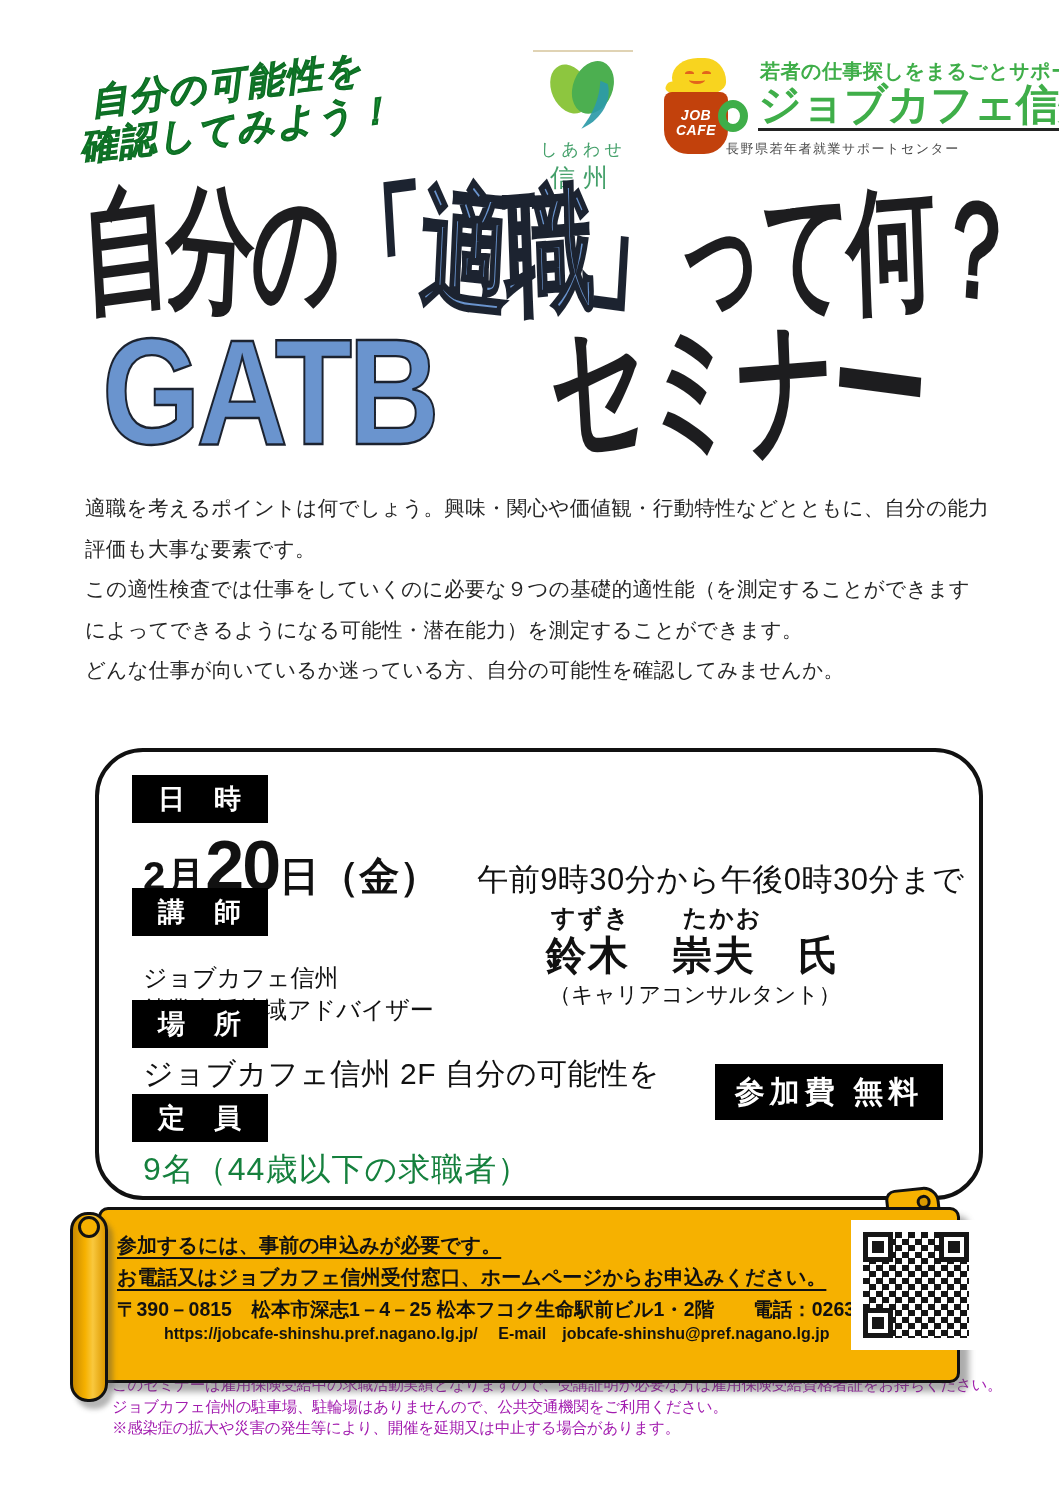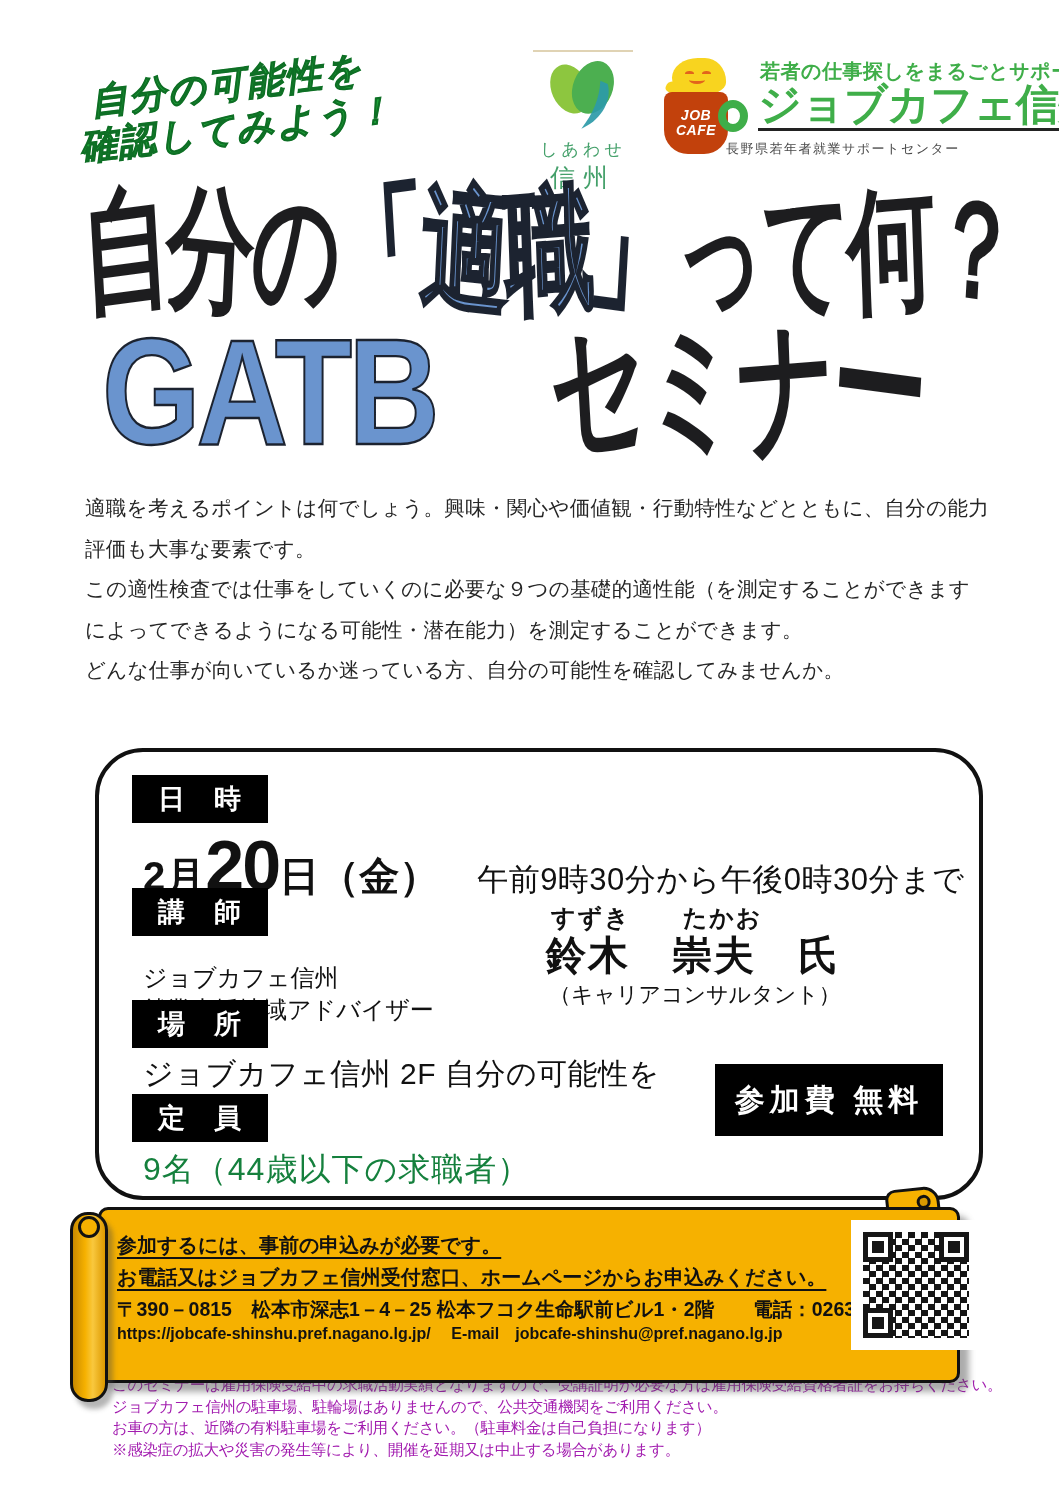--- a/index.html
+++ b/index.html
@@ -73,21 +73,21 @@
   .date-part { font-size:40px; font-weight:600; }
   .date-day  { font-size:70px; font-weight:700; letter-spacing:-2px; }
   .time { font-size:31px; font-weight:500; margin-left:38px; letter-spacing:0.5px; }
   .org { position:absolute; left:44px; top:210px; font-size:24px; color:#111; line-height:32px; }
   .furigana { position:absolute; left:452px; top:150px; font-size:24px; font-weight:bold;
               color:#111; letter-spacing:2px; }
   .lect-name { position:absolute; left:447px; top:176px; font-size:40px; font-weight:600;
                color:#111; letter-spacing:2px; }
   .lect-title { position:absolute; left:450px; top:228px; font-size:22px; color:#111; }
   .place-text { position:absolute; left:44px; top:302px; font-size:30px; color:#111; letter-spacing:0.5px; }
-  .fee { position:absolute; left:616px; top:312px; width:228px; height:72px; background:#000; color:#fff;
+  .fee { position:absolute; left:616px; top:312px; width:228px; height:56px; background:#000; color:#fff;
          display:flex; align-items:center; justify-content:center; font-size:30px; font-weight:800;
          letter-spacing:5px; }
   .capacity-text { position:absolute; left:44px; top:396px; font-size:32px; color:#15803d; letter-spacing:1px; }
 
   
   .curl { position:absolute; left:886px; top:1188px; width:54px; height:36px; background:#f6b100;
           border:3px solid #111; border-radius:10px 16px 6px 12px; transform:rotate(-6deg); z-index:1; }
   .curl-swirl { position:absolute; right:6px; top:5px; width:14px; height:14px; border:3px solid #111;
                 border-radius:50%; background:#d99a00; }
   .banner { position:absolute; left:98px; top:1207px; width:862px; height:176px; background:#f6b100;
@@ -95,21 +95,21 @@
             box-shadow:9px 9px 6px rgba(70,70,70,0.45); }
   .roll { position:absolute; left:70px; top:1212px; width:38px; height:190px;
           background:linear-gradient(90deg,#c98a00,#f6b100 38%,#f9c83e 62%,#dd9900);
           border:3px solid #111; border-radius:18px; z-index:3; box-shadow:5px 7px 5px rgba(70,70,70,0.4); }
   .roll-swirl { position:absolute; left:78px; top:1216px; width:22px; height:22px; border:3px solid #111;
                 border-radius:50%; background:#f6b100; z-index:4; }
   .bline { position:absolute; left:16px; color:#111; white-space:nowrap; font-weight:800; }
   .b1 { top:22px;  font-size:20px; text-decoration:underline; text-underline-offset:5px; }
   .b2 { top:54px;  font-size:20px; text-decoration:underline; text-underline-offset:5px; }
   .b3 { top:86px;  font-size:19.5px; }
-  .b4 { top:114px; font-size:16px; font-weight:700; }
+  .b4 { top:114px; font-size:16px; font-weight:700;margin-left:47px; }
   .qr { position:absolute; left:750px; top:10px; width:130px; height:130px; background:#fff;
         display:flex; align-items:center; justify-content:center; }
   .qr-pattern { position:relative; width:106px; height:106px;
                 background:conic-gradient(#161616 25%, transparent 0 50%, #161616 0 75%, transparent 0) 0 0 / 13px 13px; }
   .finder { position:absolute; width:30px; height:30px; background:#fff; border:5px solid #161616; }
   .finder::after { content:""; position:absolute; inset:4px; background:#161616; }
   .finder.tl { left:0; top:0; } .finder.tr { right:0; top:0; } .finder.bl { left:0; bottom:0; }
 
   
   .footnotes { position:absolute; left:112px; top:1374px; font-size:15.5px; color:#a21caf;
@@ -209,17 +209,16 @@
         <span class="finder bl"></span>
       </div>
     </div>
   </div>
   <div class="roll"></div>
   <div class="roll-swirl"></div>
 
   <div class="footnotes">
     <div class="fline">このセミナーは雇用保険受給中の求職活動実績となりますので、受講証明が必要な方は雇用保険受給資格者証をお持ちください。</div>
     <div class="fline">ジョブカフェ信州の駐車場、駐輪場はありませんので、公共交通機関をご利用ください。</div>
-    <div class="fline">お車の方は、近隣の有料駐車場をご利用ください。（駐車料金は自己負担になります）</div>
     <div class="fline">※感染症の拡大や災害の発生等により、開催を延期又は中止する場合があります。</div>
   </div>
 
 </div>
 
 </body></html>

